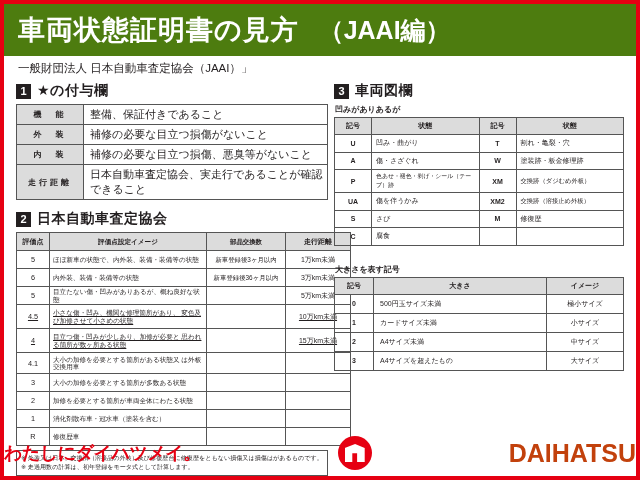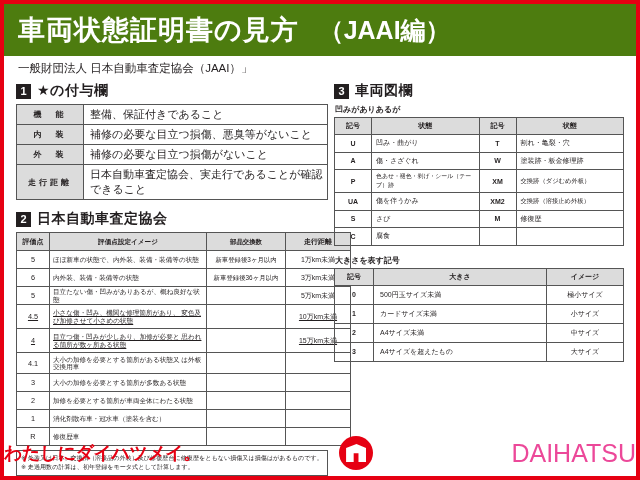--- a/index.html
+++ b/index.html
@@ -80,21 +80,21 @@
   .slogan{font-size:18px;font-weight:bold;color:#e60012;letter-spacing:-0.5px;}
   .brandmark{
     width:34px;height:34px;border-radius:50%;background:#e60012;
     position:relative;flex:none;
   }
   .brandmark:before{
     content:"";position:absolute;left:7px;top:8px;width:20px;height:18px;
     background:#fff;
     clip-path:polygon(0% 22%,52% 0%,100% 22%,100% 100%,62% 100%,62% 52%,38% 52%,38% 100%,0% 100%);
   }
-  .brandname{font-size:25px;font-weight:normal;color:#ec4899;letter-spacing:0px;}
+  .brandname{font-size:25px;font-weight:bold;color:#c2410c;letter-spacing:0px;}
 </style>
 </head>
 <body>
 
 <div class="page">
 
   <div class="header">
     <span class="title">車両状態証明書の見方</span>
     <span class="title2">（JAAI編）</span>
   </div>
@@ -110,26 +110,26 @@
         <div class="sect-title">★の付与欄</div>
       </div>
 
       <table class="t1">
         <tbody>
             <tr>
           <td class="lab shade">機　能</td>
           <td class="val">整備、保証付きであること</td>
         </tr>
         <tr>
+          <td class="lab shade">外　装</td>
+          <td class="val">補修の必要な目立つ損傷がないこと</td>
+        </tr>
+        <tr>
           <td class="lab shade">内　装</td>
           <td class="val">補修の必要な目立つ損傷、悪臭等がないこと</td>
-        </tr>
-        <tr>
-          <td class="lab shade">外　装</td>
-          <td class="val">補修の必要な目立つ損傷がないこと</td>
         </tr>
         <tr>
           <td class="lab shade">走行距離</td>
           <td class="val">日本自動車査定協会、実走行であることが確認できること</td>
         </tr>
       </tbody>
         </table>
 
       <div class="sect-head" style="margin-top:10px;">
         <div class="num">2</div>
@@ -265,21 +265,21 @@
         </tr>
         <tr>
           <td class="sym">C</td>
           <td class="txt">腐食</td>
           <td class="sym"></td>
           <td class="txt"></td>
         </tr>
       </tbody>
         </table>
 
-      <div class="rlabel" style="margin-top:9px;">大きさを表す記号</div>
+      <div class="rlabel" style="margin-top:18px;">大きさを表す記号</div>
 
       <table class="t4">
         <tbody>
             <tr>
           <th class="sym">記号</th>
           <th>大きさ</th>
           <th class="im">イメージ</th>
         </tr>
         <tr>
           <td class="sym">0</td>

